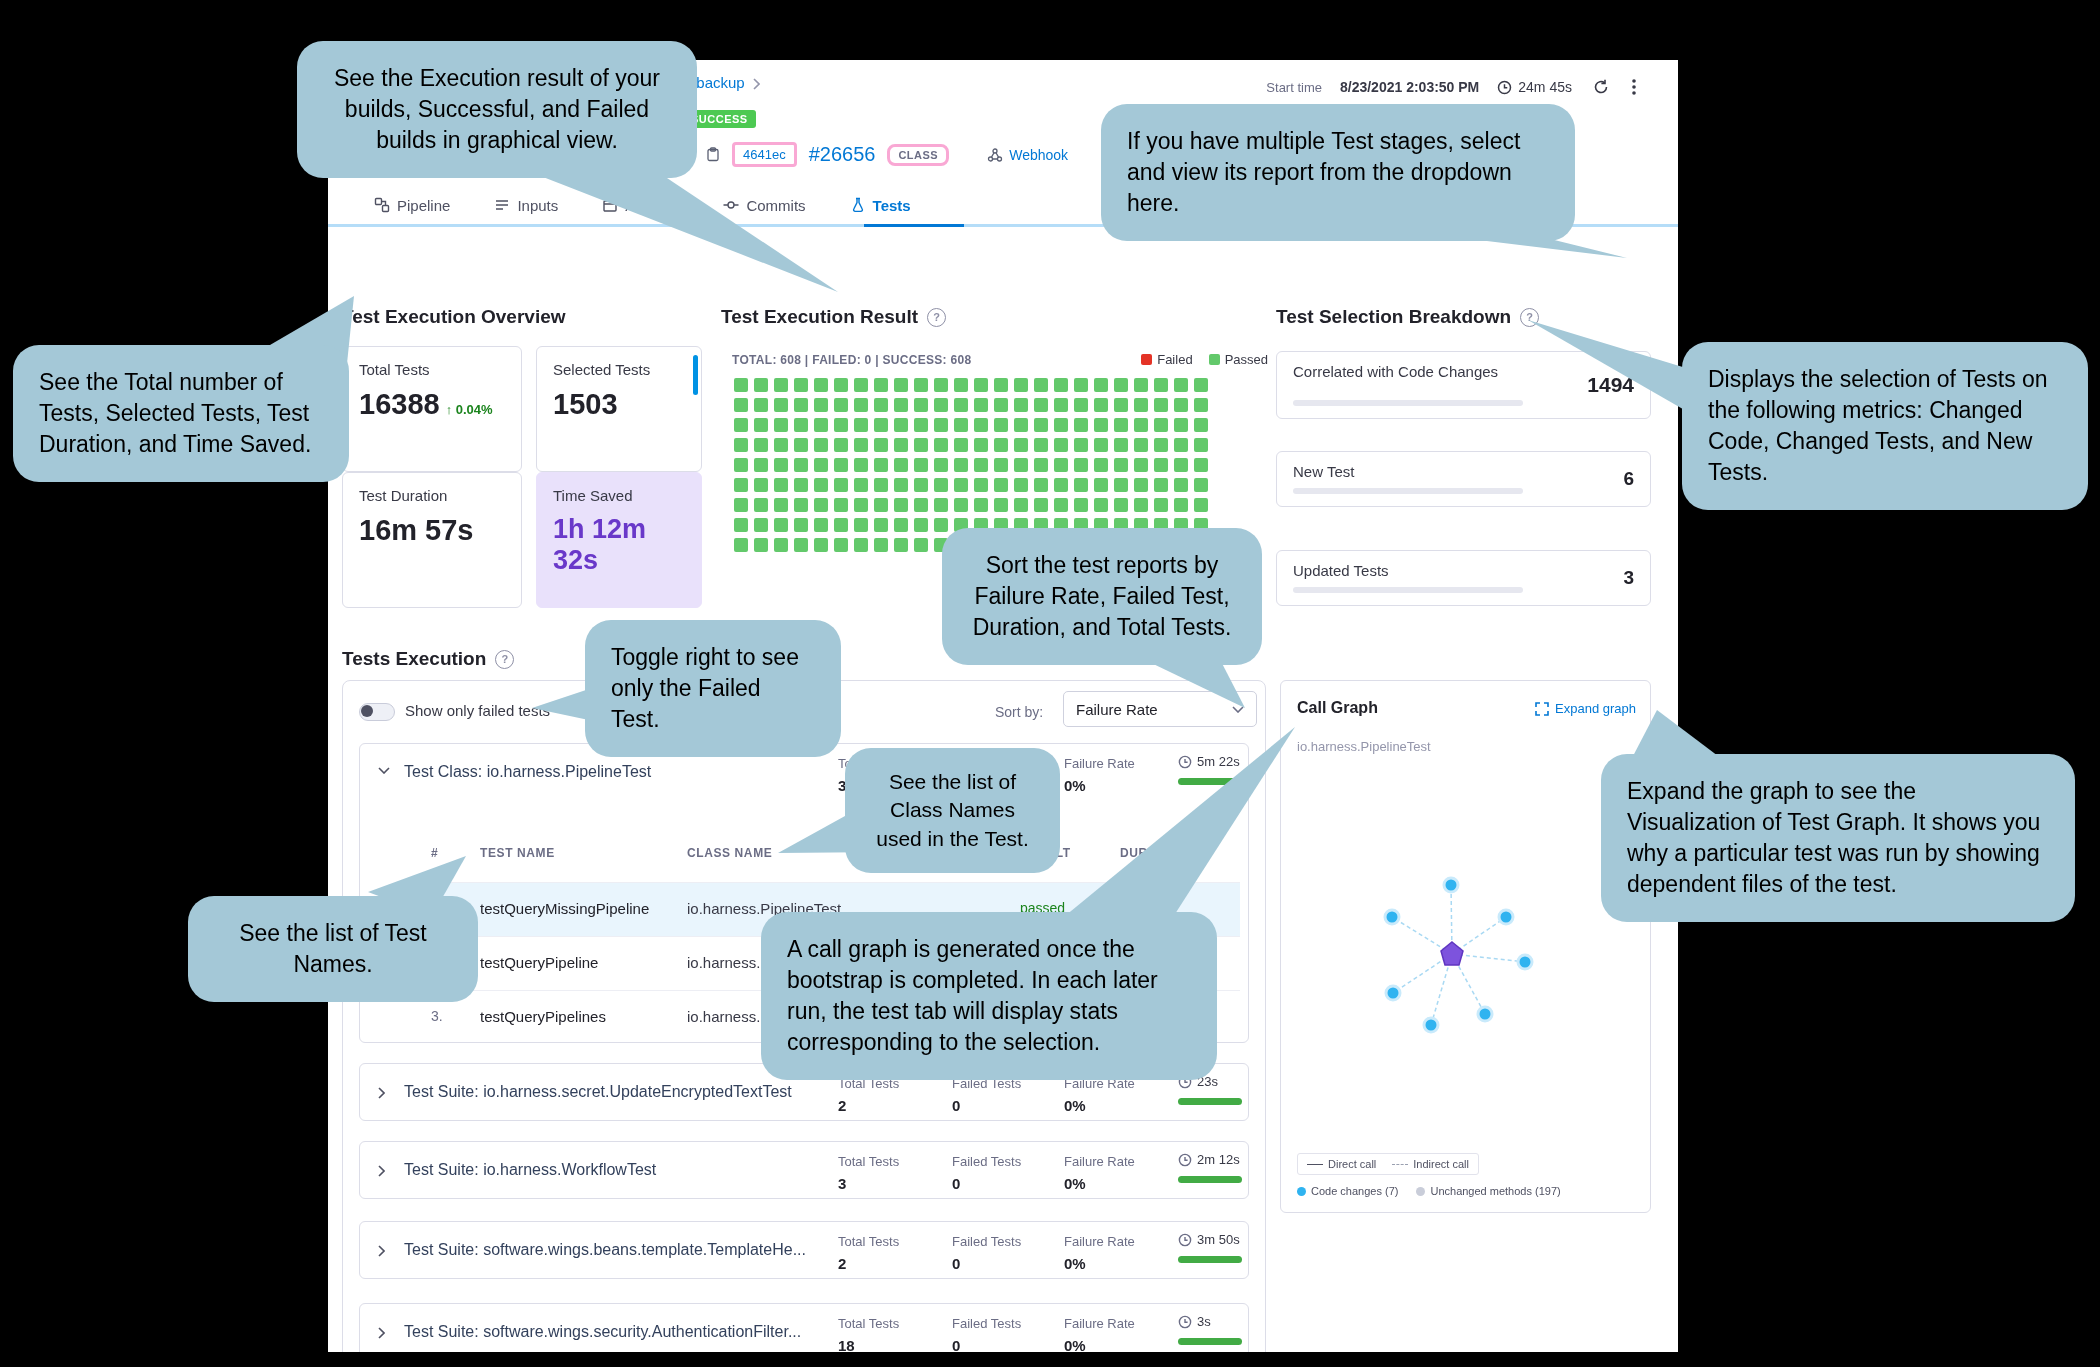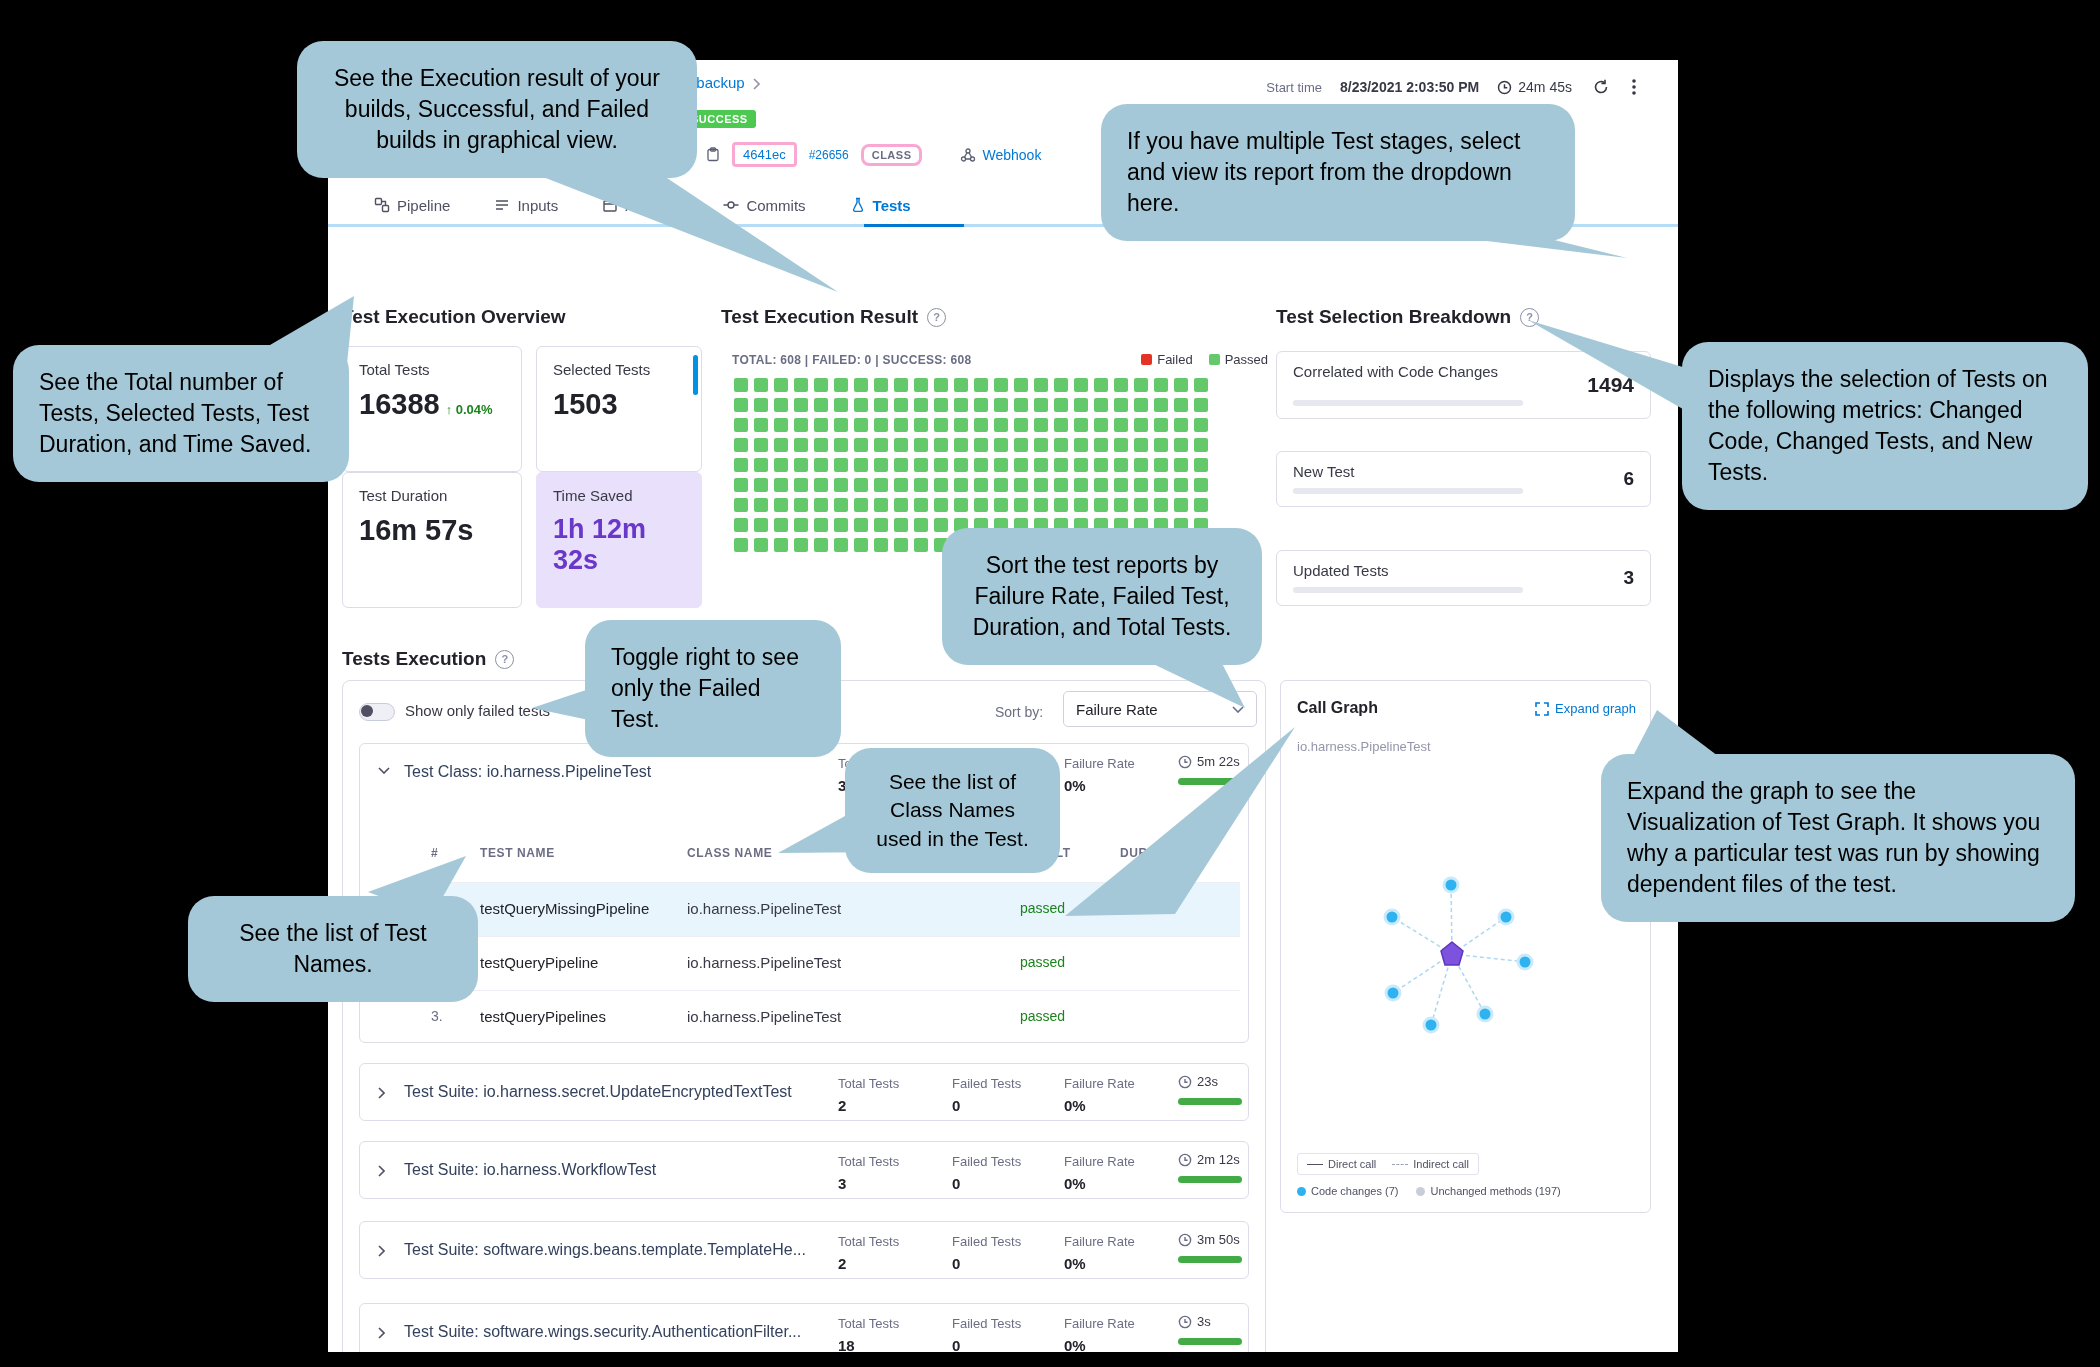--- a/index.html
+++ b/index.html
@@ -12,21 +12,21 @@
   .meta-right{position:absolute;right:40px;top:16px;display:flex;align-items:center;gap:18px;}
   .st-label{font-size:13px;color:#6b6d85;}
   .st-value{font-size:14px;color:#383946;font-weight:600;}
   .elapsed{display:flex;align-items:center;gap:6px;font-size:14px;color:#383946;}
   .icon-btn{background:none;border:none;padding:2px;cursor:pointer;display:flex;align-items:center;}
   .badge-success{position:absolute;left:355px;top:50px;background:#4dc952;color:#fff;font-size:11px;font-weight:700;
                  letter-spacing:.5px;border-radius:3px;padding:3px 8px;}
   .meta-row{position:absolute;left:378px;top:82px;display:flex;align-items:center;gap:12px;}
   .chip{border:3px solid #f9a8d4;border-radius:4px;padding:2px 8px;font-size:13px;color:#0278d5;}
   .chip.open{color:#6b6d85;font-size:11px;font-weight:700;border-radius:8px;letter-spacing:.5px;}
-  .pr-link{font-size:12px;color:#0278d5;}
+  .pr-link{font-size:20px;color:#0278d5;}
   .webhook-grp{display:flex;align-items:center;gap:6px;margin-left:26px;font-size:14px;color:#0278d5;}
   
   .tabs{position:absolute;left:0;top:126px;width:100%;height:38px;display:flex;align-items:center;gap:44px;padding-left:46px;box-sizing:border-box;}
   .tab{display:flex;align-items:center;gap:7px;font-size:15px;color:#4f5162;cursor:pointer;white-space:nowrap;}
   .tab.active{color:#0278d5;font-weight:700;}
   .tabs-line{position:absolute;left:0;top:164px;width:100%;height:3px;background:#b5ddf8;}
   .tabs-active-line{position:absolute;left:536px;top:164px;width:100px;height:3px;background:#0278d5;}
   
   .title-bar{position:absolute;left:0;top:170px;width:100%;height:58px;border-bottom:1px solid #e6e7ef;background:#fff;}
   .page-title{position:absolute;left:14px;top:15px;font-size:21px;font-weight:700;color:#22222a;}
@@ -715,15 +715,16 @@
   </svg>
 
   <div class="callout c1 center">See the Execution result of your builds, Successful, and Failed builds in graphical view.</div>
   <div class="callout c2">If you have multiple Test stages, select and view its report from the dropdown here.</div>
   <div class="callout c3">See the Total number of Tests, Selected Tests, Test Duration, and Time Saved.</div>
   <div class="callout c4">Displays the selection of Tests on the following metrics: Changed Code, Changed Tests, and New Tests.</div>
   <div class="callout c5">Toggle right to see only the Failed Test.</div>
   <div class="callout c6 center">Sort the test reports by Failure Rate, Failed Test, Duration, and Total Tests.</div>
   <div class="callout c7 center">See the list of Class Names used in the Test.</div>
   <div class="callout c8 center">See the list of Test Names.</div>
+  <div class="callout c9">A call graph is generated once the bootstrap is completed. In each later run, the test tab will display stats corresponding to the selection.</div>
   <div class="callout c10">Expand the graph to see the Visualization of Test Graph. It shows you why a particular test was run by showing dependent files of the test.</div>
 
 </div>
 
 </body></html>

